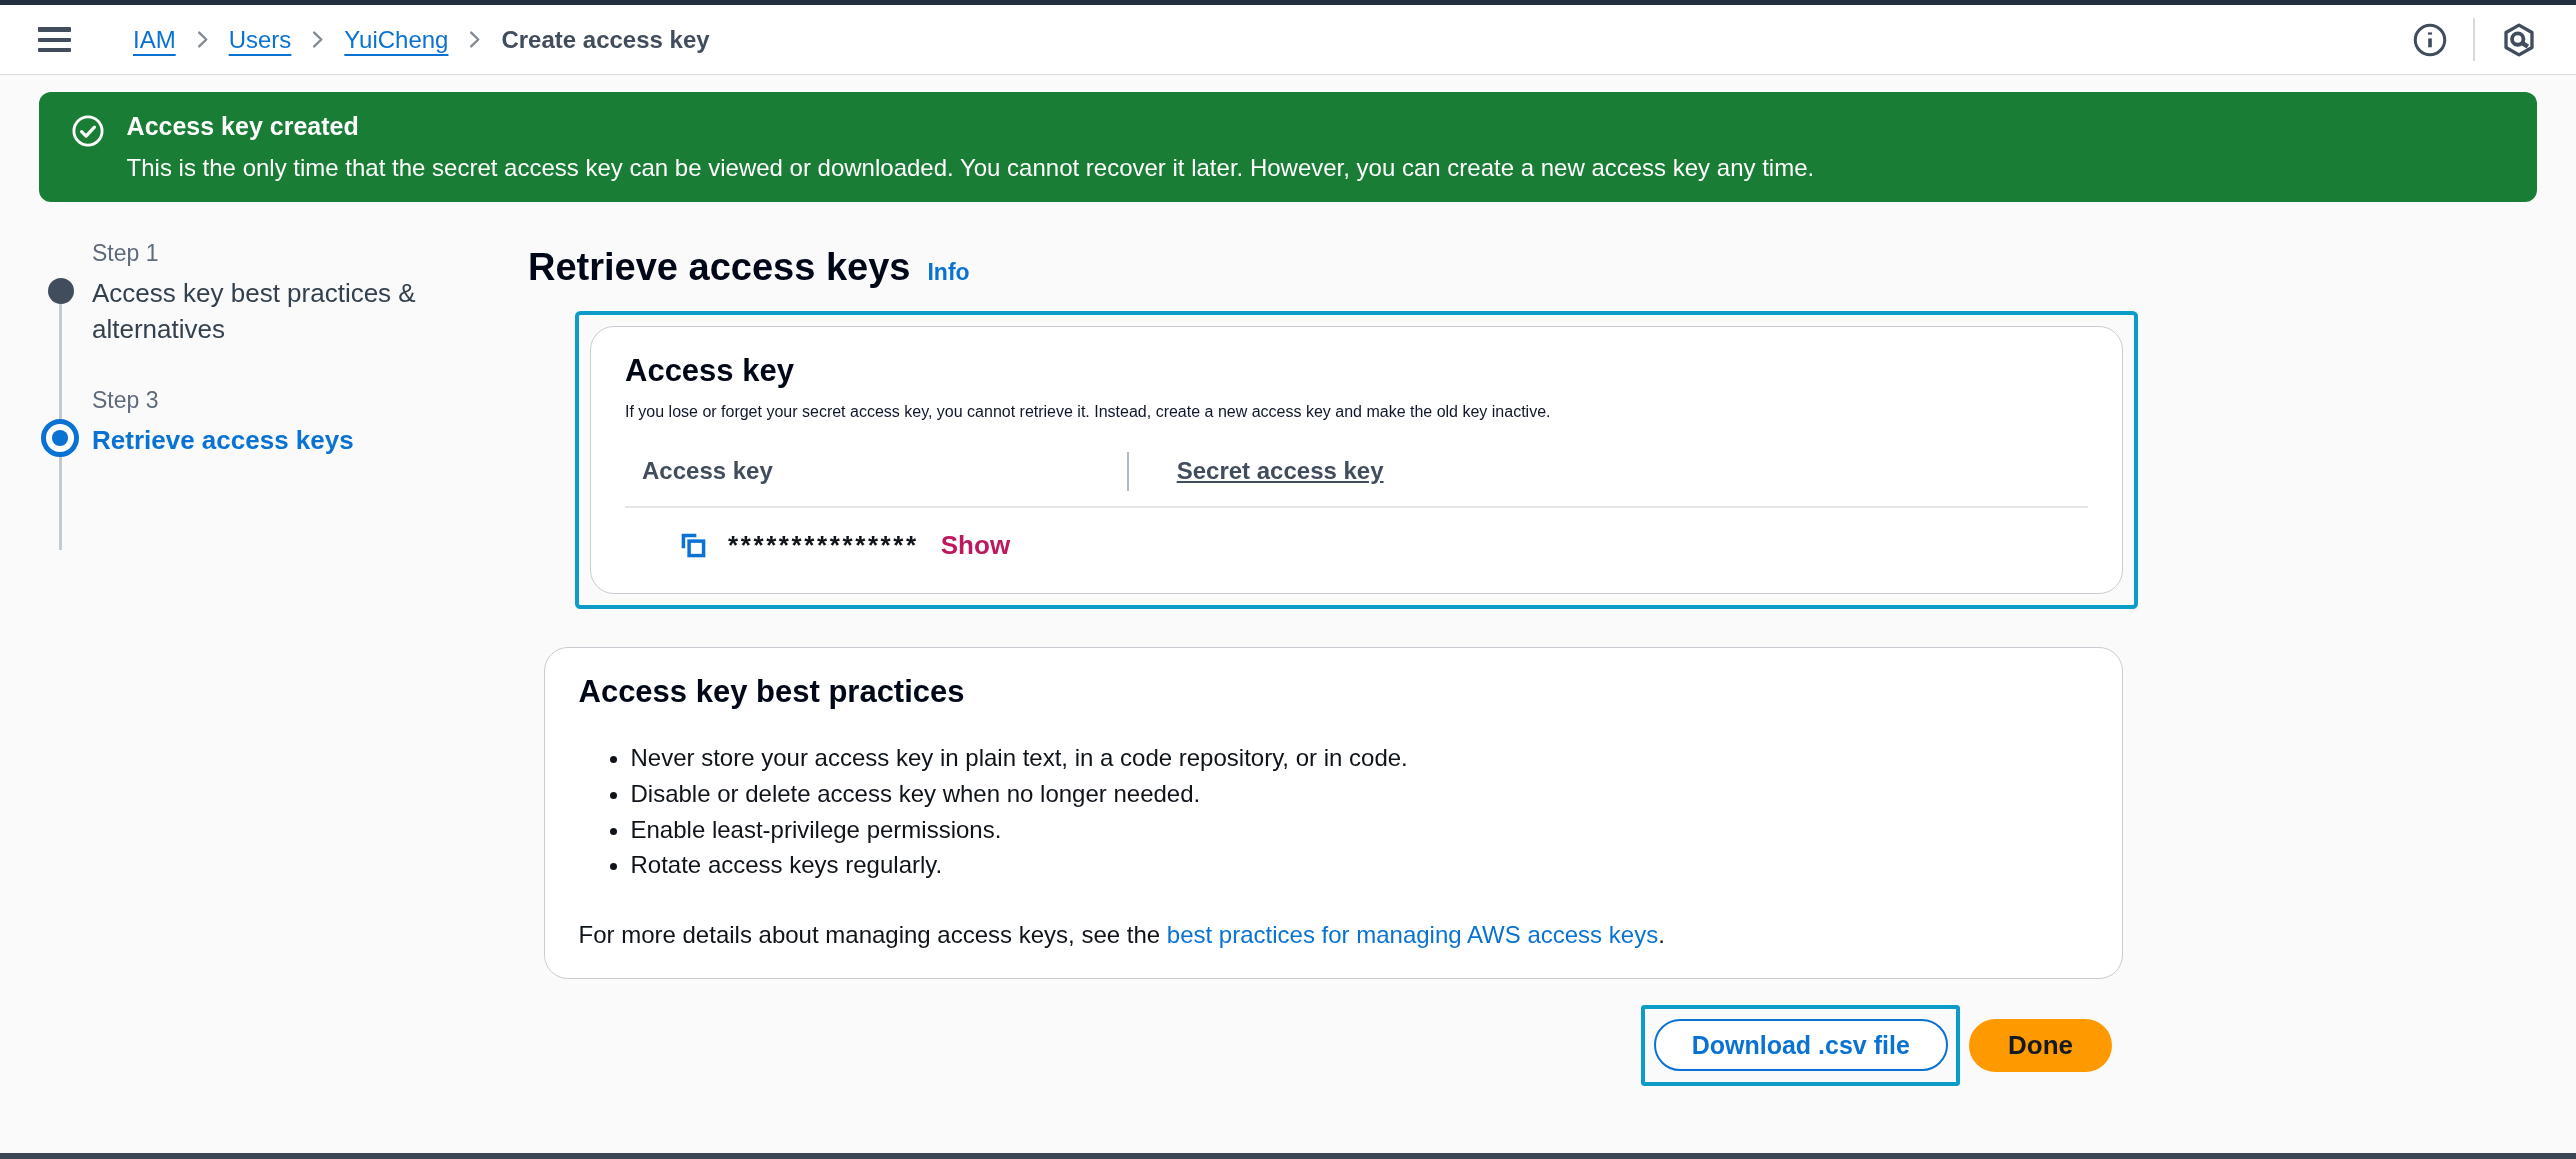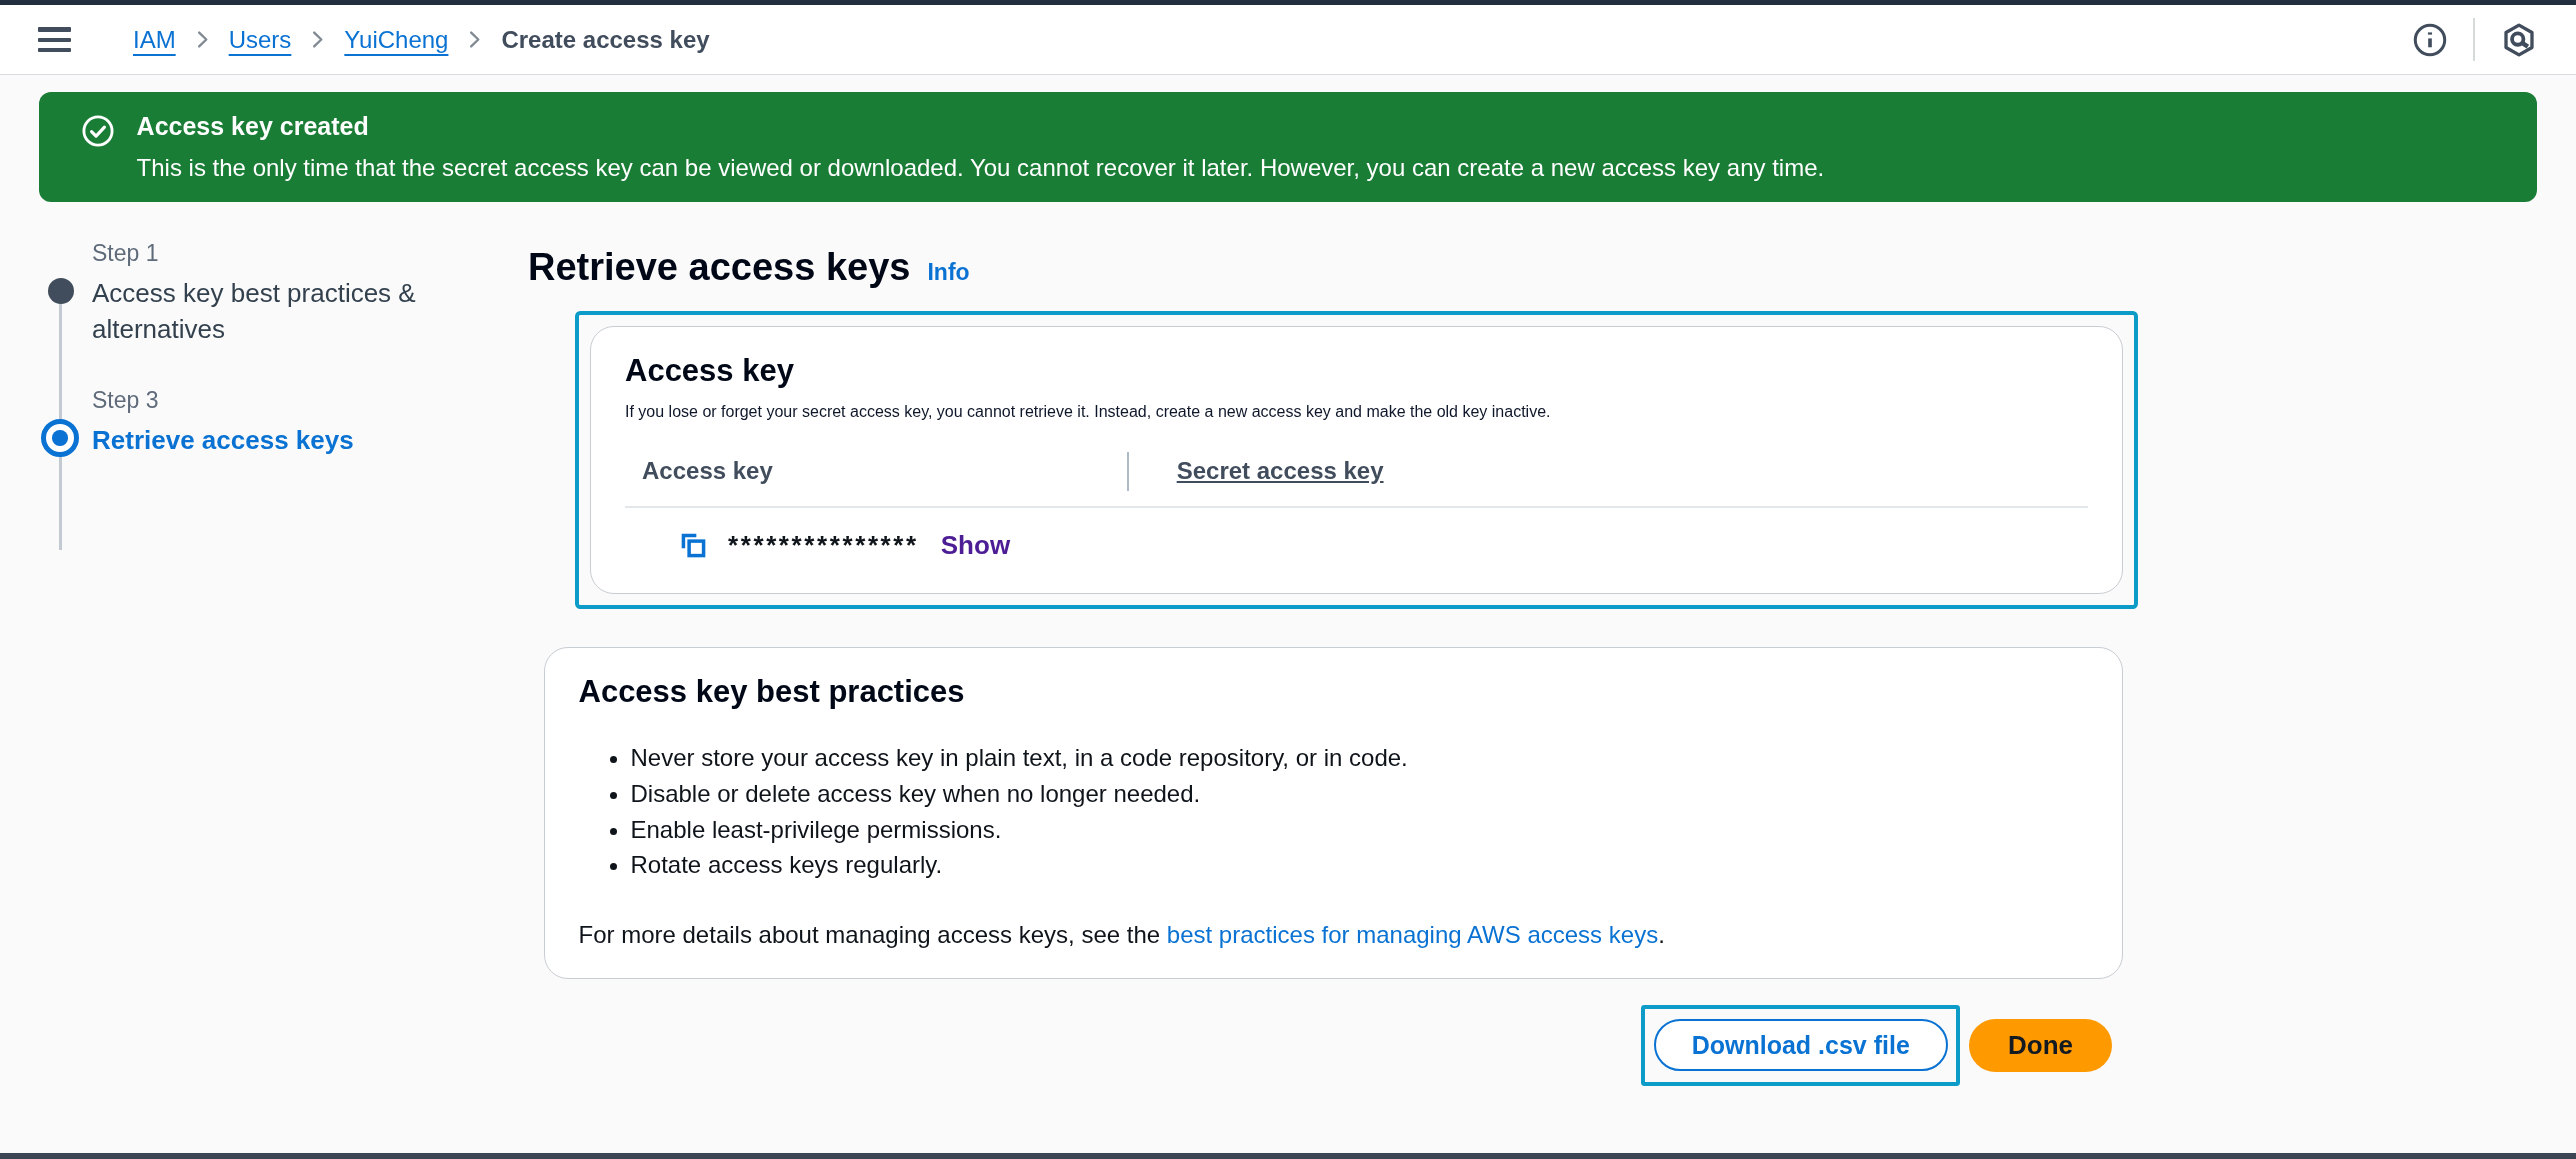--- a/index.html
+++ b/index.html
@@ -21,21 +21,21 @@
   .crumb-link { color:#0972d3; text-decoration:underline; text-underline-offset:6px; cursor:pointer; }
   .crumb-sep svg { display:block; }
   .crumb-current { color:#414d5c; font-weight:700; }
   .topbar-right { margin-left:auto; display:flex; align-items:center; }
   .tb-icon { width:39px; height:39px; display:flex; align-items:center; justify-content:center; cursor:pointer; }
   .tb-divider { width:1.7px; height:43px; background:#d5dbdb; margin:0 24px; }
 
   
   .banner {
     margin:17px 39px 0 39px; min-height:105px; background:#1a7d36; border-radius:12px;
-    color:#ffffff; display:flex; padding:19px 41px;
+    color:#ffffff; display:flex; padding:19px 31px;
   }
   .banner-icon { flex:0 0 auto; margin-top:1.7px; }
   .banner-text { margin-left:20.6px; }
   .banner-title { font-weight:700; font-size:25px; line-height:1.2; margin-bottom:11px; }
   .banner-msg { font-size:24px; line-height:1.3; }
 
   
   .content { display:flex; padding-top:38px; }
 
   
@@ -72,21 +72,21 @@
   .thead .col1 { width:502px; padding-left:17px; }
   .vdiv { width:1.7px; height:39px; background:#b0bac4; }
   .thead .col2 { padding-left:48px;text-decoration:underline; }
   .hrule { height:1.7px; background:#e4e7ea; margin-top:15.5px; }
   .trow { display:flex; align-items:center; padding:22px 0 3.4px; }
   .cell1 { width:504px; display:flex; align-items:center; padding-left:13.7px; }
   .cell2 { display:flex; align-items:center; padding-left:53px; }
   .copy-btn { display:flex; align-items:center; cursor:pointer; flex:0 0 auto; }
   .key-clip { width:60px; overflow:hidden; white-space:nowrap; font-size:26px; color:#0f141a; margin-left:19px; }
   .stars { font-size:26px; font-weight:600; letter-spacing:2.6px; color:#0f141a; margin-left:19px; }
-  .show-link { color:#4c1d95; font-weight:700; font-size:26px; margin-left:22px; cursor:pointer;text-align:center; }
+  .show-link { color:#be185d; font-weight:700; font-size:26px; margin-left:22px; cursor:pointer;text-align:center; }
 
   .plain-card { margin:38px 15.5px 0 15.5px; }
   .bp-list { margin:31px 0 0; padding-left:52px; font-size:24px; color:#0f141a; }
   .bp-list li { line-height:1.45; margin-bottom:0.9px; }
   .bp-footer { margin-top:38px; font-size:24px; color:#0f141a; }
   .bp-footer .link { color:#0972d3; cursor:pointer; }
 
   .actions { display:flex; justify-content:flex-end; align-items:center; margin-top:26px; padding-right:26px; }
   .dl-select { border:4.3px solid #0d9bc8; border-radius:3.4px; padding:10.3px 8.6px; display:inline-flex; }
   .btn { font-family:"Liberation Sans", sans-serif; cursor:pointer; display:inline-flex; align-items:center; justify-content:center; }

